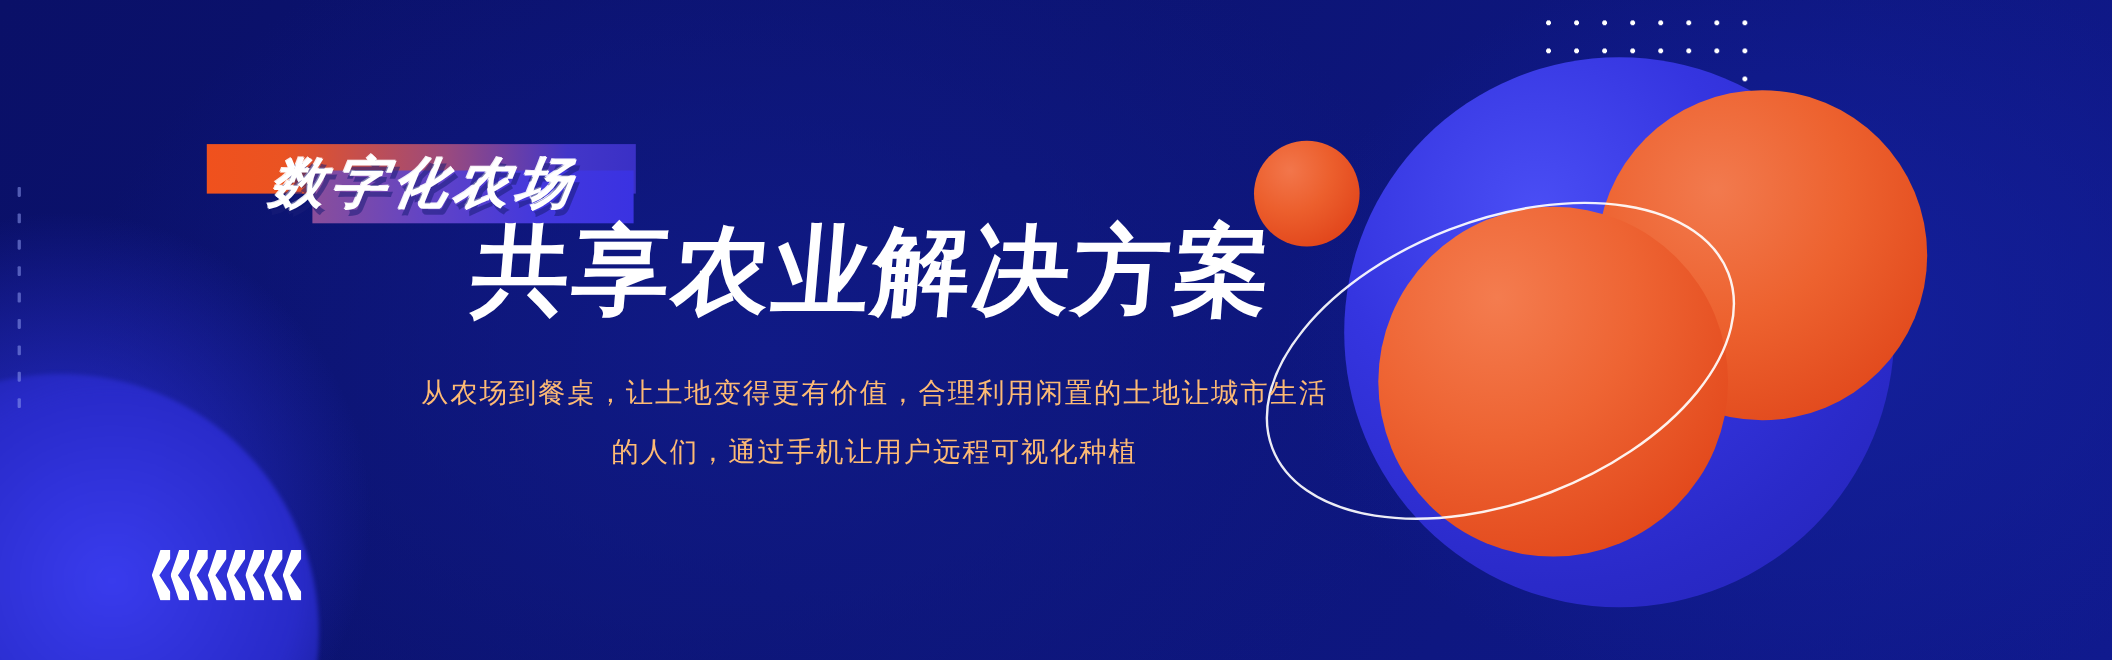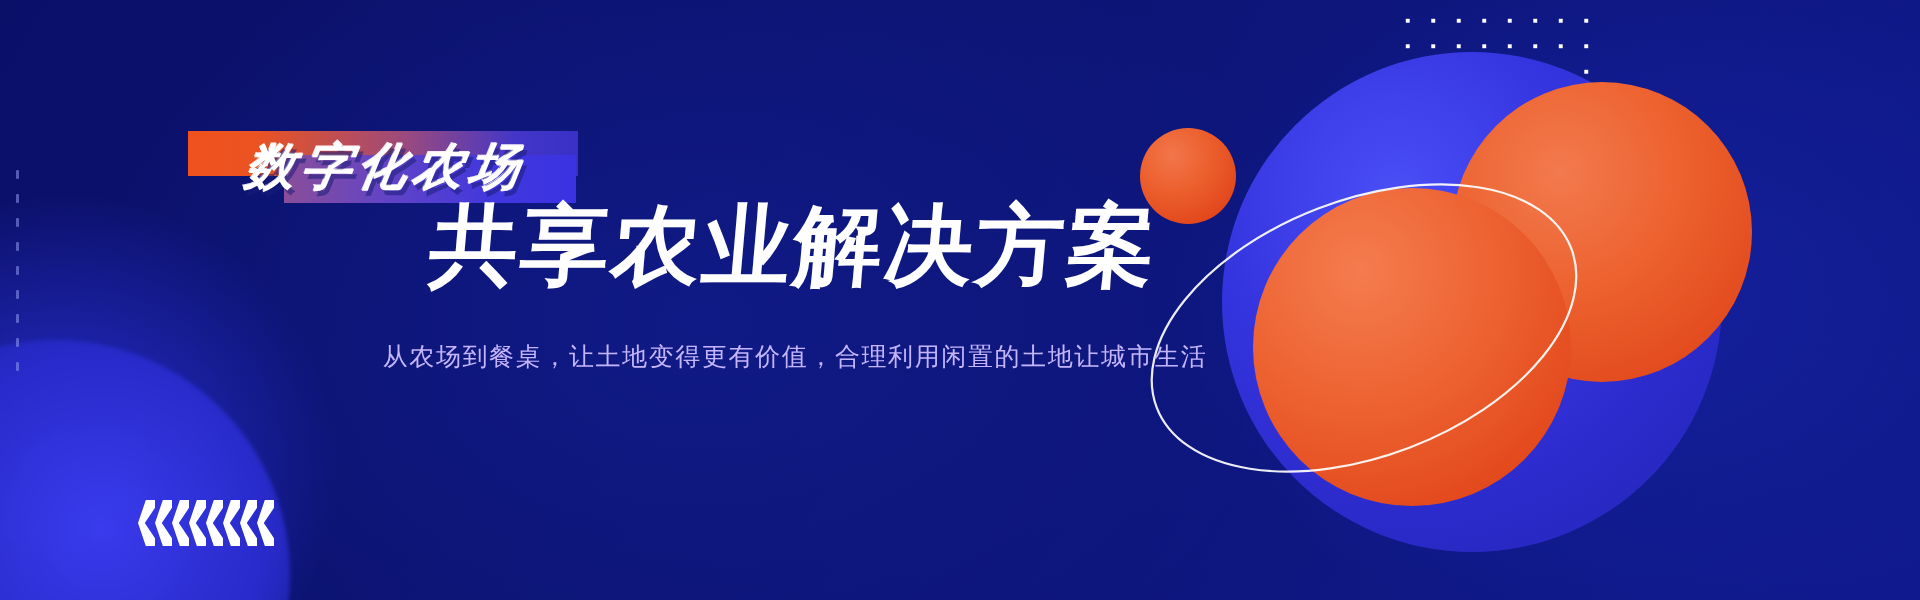--- a/index.html
+++ b/index.html
@@ -147,21 +147,21 @@
     white-space:nowrap;
     transform:skewX(-5deg);
   }
 
   
   .subtitle{
     position:absolute;
     left:355px; top:330px;
     width:880px;
     text-align:center;
-    color:#c4b5fd;
+    color:#fdba74;
     font-family:"DejaVu Sans","Liberation Sans",sans-serif;
     font-size:25px;
     line-height:54px;
     letter-spacing:1.6px;
   }
   .subtitle .line{ display:block; white-space:nowrap; }
 
   
   .chevrons{
     position:absolute;
@@ -213,20 +213,21 @@
   <div class="badge-wrap">
     <div class="badge-orange"></div>
     <div class="badge-blue"></div>
     <div class="badge-text">数字化农场</div>
   </div>
 
   <div class="headline">共享农业解决方案</div>
 
   <div class="subtitle">
     <span class="line">从农场到餐桌，让土地变得更有价值，合理利用闲置的土地让城市生活</span>
+    <span class="line">的人们，通过手机让用户远程可视化种植</span>
   </div>
 
   <div class="chevrons">
     <i></i>
     <i></i>
     <i></i>
     <i></i>
     <i></i>
     <i></i>
     <i></i>

